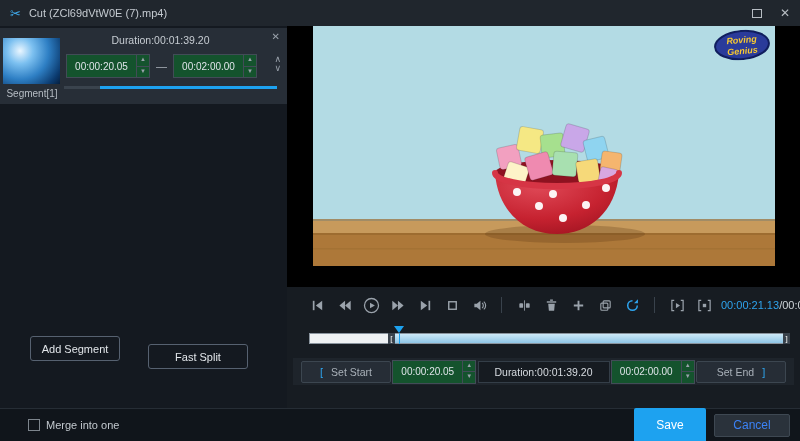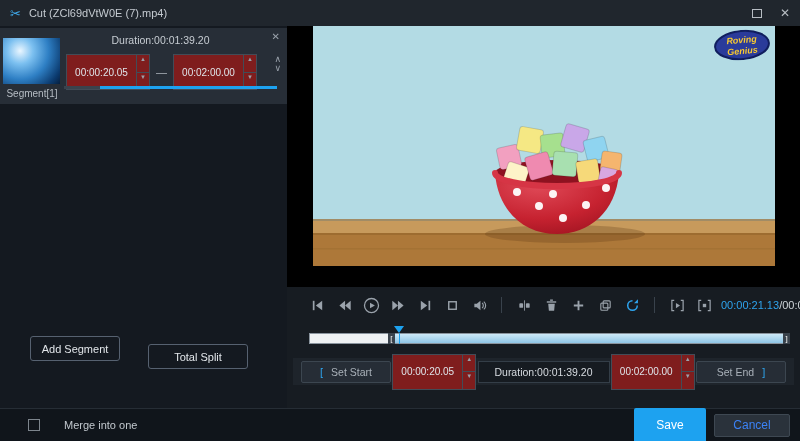--- a/index.html
+++ b/index.html
@@ -18,21 +18,21 @@
   
   .sidebar { position:absolute; left:0; top:26px; width:287px; height:382px; background:#141920; }
   .seg-card { position:absolute; left:0; top:2px; width:287px; height:76px; background:#272e37; }
   .seg-thumb { position:absolute; left:3px; top:10px; width:57px; height:46px;
     background:radial-gradient(circle at 30% 28%, #eaf6ff 0%, #7cc0f0 25%, #2e7fc4 55%, #0b3a6e 85%, #061f3e 100%); }
   .seg-name { position:absolute; left:0; top:60px; width:64px; text-align:center; font-size:10px; color:#b6bdc4; }
   .seg-duration { position:absolute; left:62px; right:28px; top:6px; text-align:center; font-size:10.5px; color:#c6ccd2; }
   .seg-close { position:absolute; right:7px; top:3px; font-size:10px; color:#99a1aa; }
   .seg-updown { position:absolute; right:6px; top:27px; display:flex; flex-direction:column; line-height:9px; font-size:9px; color:#99a1aa; text-align:center; }
   .seg-inputs { position:absolute; left:66px; top:26px; display:flex; align-items:center; gap:6px; }
-  .spinbox { display:flex; width:84px; height:36px; background:#7f1d1d; border:1px solid #424c57; }
+  .spinbox { display:flex; width:84px; height:24px; background:#14532d; border:1px solid #424c57; }
   .spin-val { flex:1; min-width:0; background:transparent; border:none; color:#dfe4e9; font-size:10px; text-align:center; font-family:inherit; padding:0; outline:none; }
   .spin-arrows { width:13px; border-left:1px solid #424c57; display:flex; flex-direction:column; }
   .spin-up,.spin-down { flex:1; font-size:6px; line-height:9px; text-align:center; color:#9aa2ab; }
   .spin-up { border-bottom:1px solid #424c57; }
   .seg-dash { color:#aeb5bc; }
   .seg-progress { position:absolute; left:64px; right:10px; top:58px; height:3px; background:#3a434d; }
   .seg-progress-fill { position:absolute; left:16.7%; right:0; top:0; bottom:0; background:#1da2f0; }
   .sidebar-btn { position:absolute; height:25px; border:1px solid #566170; border-radius:3px; background:transparent; color:#e2e6ea; font-size:11px; display:flex; align-items:center; justify-content:center; font-family:inherit; }
   #btn-add { left:30px; top:310px; width:90px; }
   #btn-fast { left:148px; top:318px; width:100px; }
@@ -64,21 +64,21 @@
 
   
   .trim-row { position:absolute; left:6px; right:6px; top:332px; height:27px; background:#1e242b; display:flex; align-items:center; justify-content:space-between; padding:0 8px; }
   .trim-btn { width:90px; height:22px; background:#262d36; border:1px solid #3c4650; border-radius:2px; color:#a9b1b9; font-size:10.5px; display:flex; align-items:center; justify-content:center; gap:8px; font-family:inherit; }
   .trim-bracket { color:#2ea4ee; font-size:11px; }
   .trim-duration { width:132px; height:22px; background:#161b21; border:1px solid #343e48; color:#d6dbe0; font-size:10.5px; display:flex; align-items:center; justify-content:center; }
 
   
   .footer { position:absolute; left:0; bottom:0; width:100%; height:33px; background:#10151b; border-top:1px solid #262d35; display:flex; align-items:center; padding:0 10px; }
   .footer-summary { color:#c2c8ce; font-size:11px; }
-  .merge-group { display:flex; align-items:center; gap:24px; margin-left:18px; }
+  .merge-group { display:flex; align-items:center; gap:6px; margin-left:18px; }
   .checkbox { width:12px; height:12px; border:1px solid #7d858d; background:transparent; }
   .merge-label { color:#c2c8ce; font-size:11px; }
   .btn-save { margin-left:auto; width:72px; height:35px; background:#1da2f0; color:#fff; border:none; border-radius:2px; font-size:12px; font-family:inherit; }
   .btn-cancel { margin-left:8px; width:76px; height:23px; background:#2a323b; color:#3b82f6; border:1px solid #3e4852; border-radius:2px; font-size:12px; font-family:inherit; }
 
   .ic { display:block; }
 </style>
 </head>
 <body>
 
@@ -118,21 +118,21 @@
             <span class="spin-up">▲</span>
             <span class="spin-down">▼</span>
           </div>
         </div>
       </div>
       <div class="seg-progress">
         <div class="seg-progress-fill"></div>
       </div>
     </div>
     <button class="sidebar-btn" id="btn-add">Add Segment</button>
-    <button class="sidebar-btn" id="btn-fast">Total Split</button>
+    <button class="sidebar-btn" id="btn-fast">Fast Split</button>
   </div>
 
   <div class="main">
 
     <div class="video-stage">
       <div class="video-frame">
         <svg width="462" height="240" viewBox="0 0 462 240">
           <defs>
             <radialGradient id="bowlGrad" cx="0.35" cy="0.2" r="1">
               <stop offset="0" stop-color="#e04a58"></stop>

